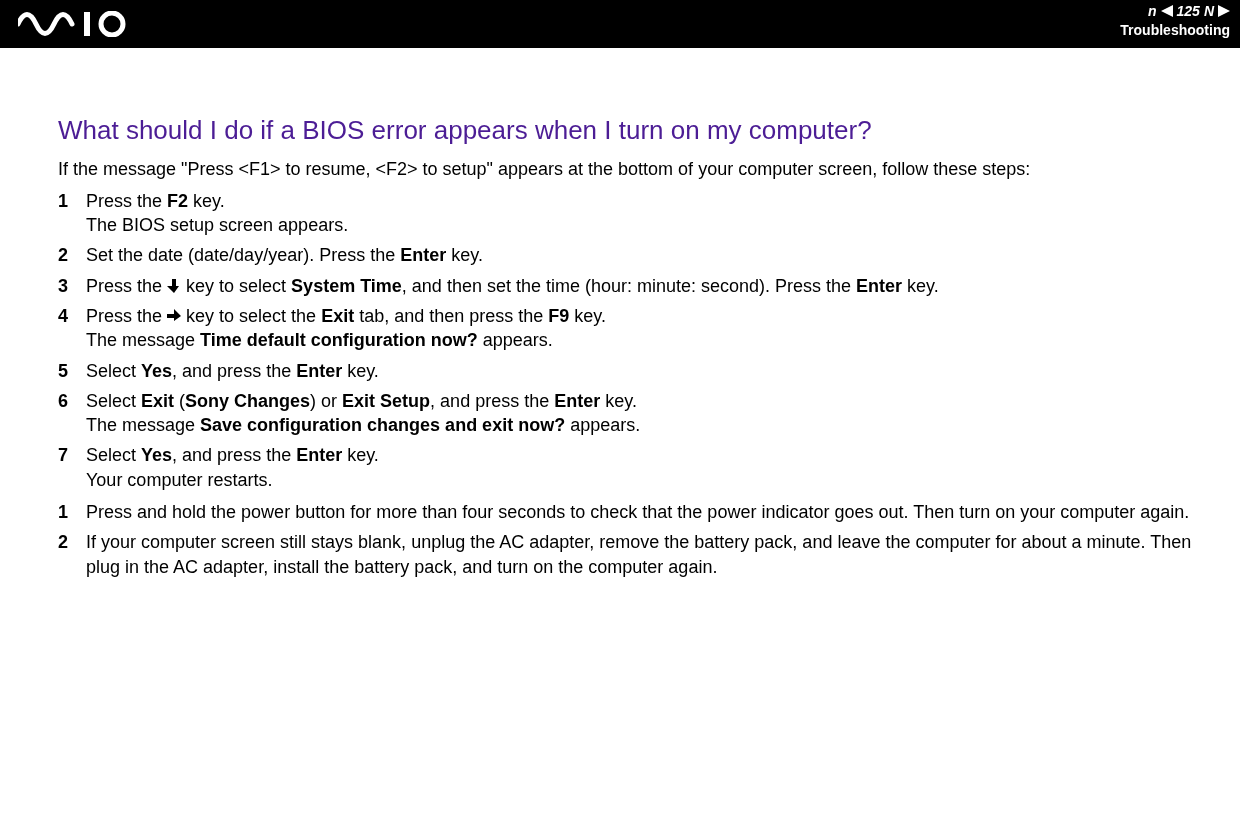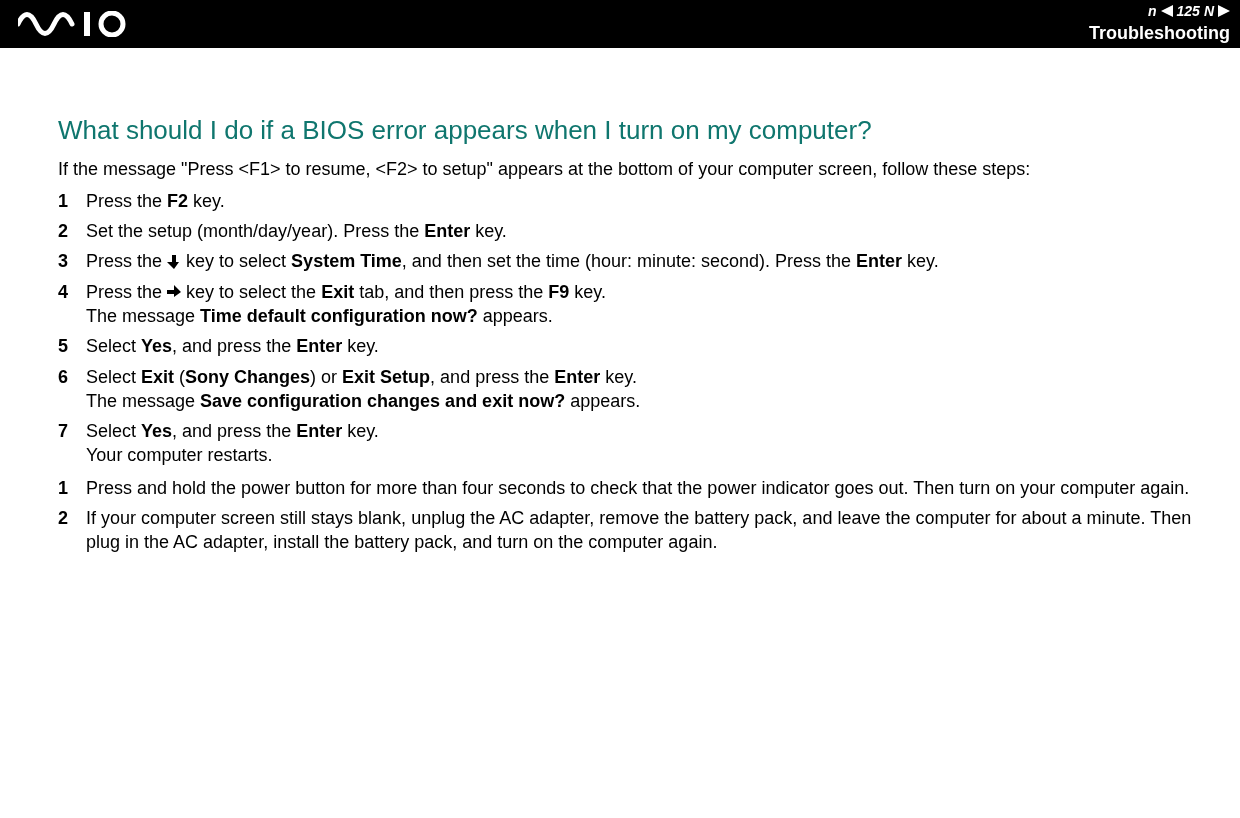--- a/index.html
+++ b/index.html
@@ -37,41 +37,41 @@
   }
   .pagecorner-top {
     display: flex;
     align-items: center;
     justify-content: flex-end;
     gap: 4px;
     font-style: italic;
     font-weight: bold;
   }
   .n-piece { font-weight: bold; font-style: italic; }
-  .pagecorner-sub { font-weight: bold; font-size: 18px; }
+  .pagecorner-sub { font-weight: bold; font-size: 14px; }
   .tri { display: inline-block; }
   .tri-left {
     width: 0; height: 0;
     border-top: 6px solid transparent;
     border-bottom: 6px solid transparent;
     border-right: 12px solid #fff;
   }
   .tri-right {
     width: 0; height: 0;
     border-top: 6px solid transparent;
     border-bottom: 6px solid transparent;
     border-left: 12px solid #fff;
   }
   .content {
     padding: 52px 42px 0 58px;
     font-size: 18px;
     line-height: 1.35;
   }
   h2.q {
-    color: #0f766e;
+    color: #4c1d95;
     font-weight: normal;
     font-size: 26px;
     margin-bottom: 10px;
     margin-top: 14px;
     line-height: 1.25;
   }
   p.intro { margin-bottom: 8px; }
   ol {
     list-style: none;
     margin: 4px 0 8px 0;
@@ -122,26 +122,27 @@
 <div class="content">
 
   <h2 class="q">What should I do if a BIOS error appears when I turn on my computer?</h2>
   <p class="intro">If the message "Press &lt;F1&gt; to resume, &lt;F2&gt; to setup" appears at the bottom of your computer screen, follow these steps:</p>
 
   <ol>
     <li>
       <span class="num">1</span>
       <span class="body">
         <span>Press the </span><span class="bold">F2</span><span> key.</span><br>
+        <span>The BIOS setup screen appears.</span>
       </span>
     </li>
     <li>
       <span class="num">2</span>
       <span class="body">
-        <span>Set the setup (month/day/year). Press the </span><span class="bold">Enter</span><span> key.</span>
+        <span>Set the date (date/day/year). Press the </span><span class="bold">Enter</span><span> key.</span>
       </span>
     </li>
     <li>
       <span class="num">3</span>
       <span class="body">
         <span>Press the </span><span class="arrow-icon">
             <svg width="14" height="14" viewBox="0 0 14 14">
               <path d="M5 0 h4 v7 h3 L7 14 L0 7 h5 Z" fill="#000"></path>
             </svg>
           </span><span> key to select </span><span class="bold">System Time</span><span>, and then set the time (hour: minute: second). Press the </span><span class="bold">Enter</span><span> key.</span>

